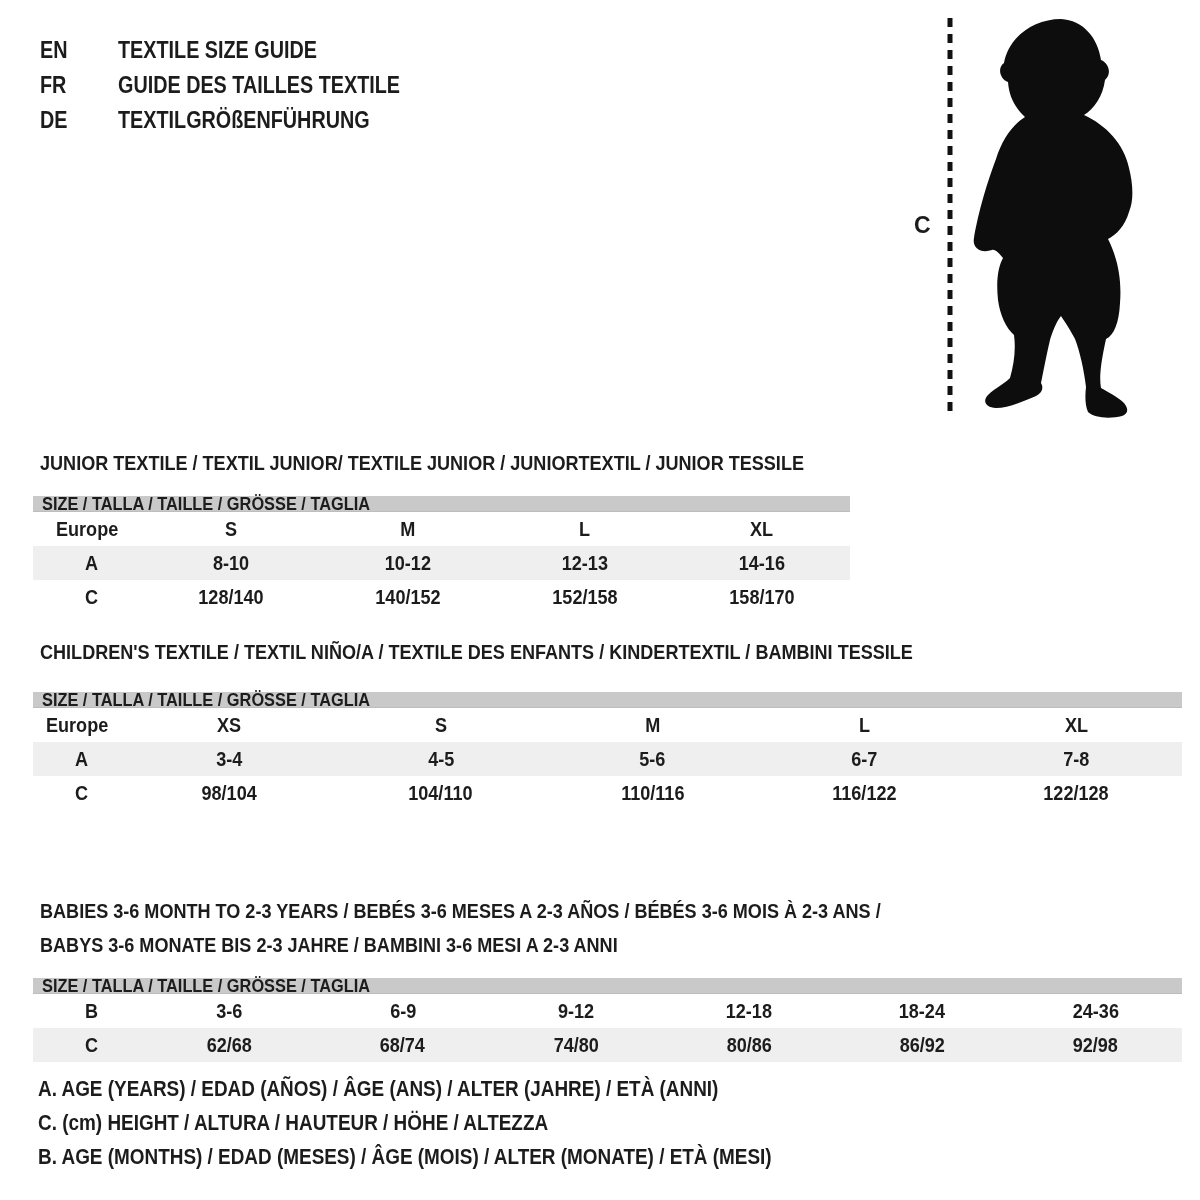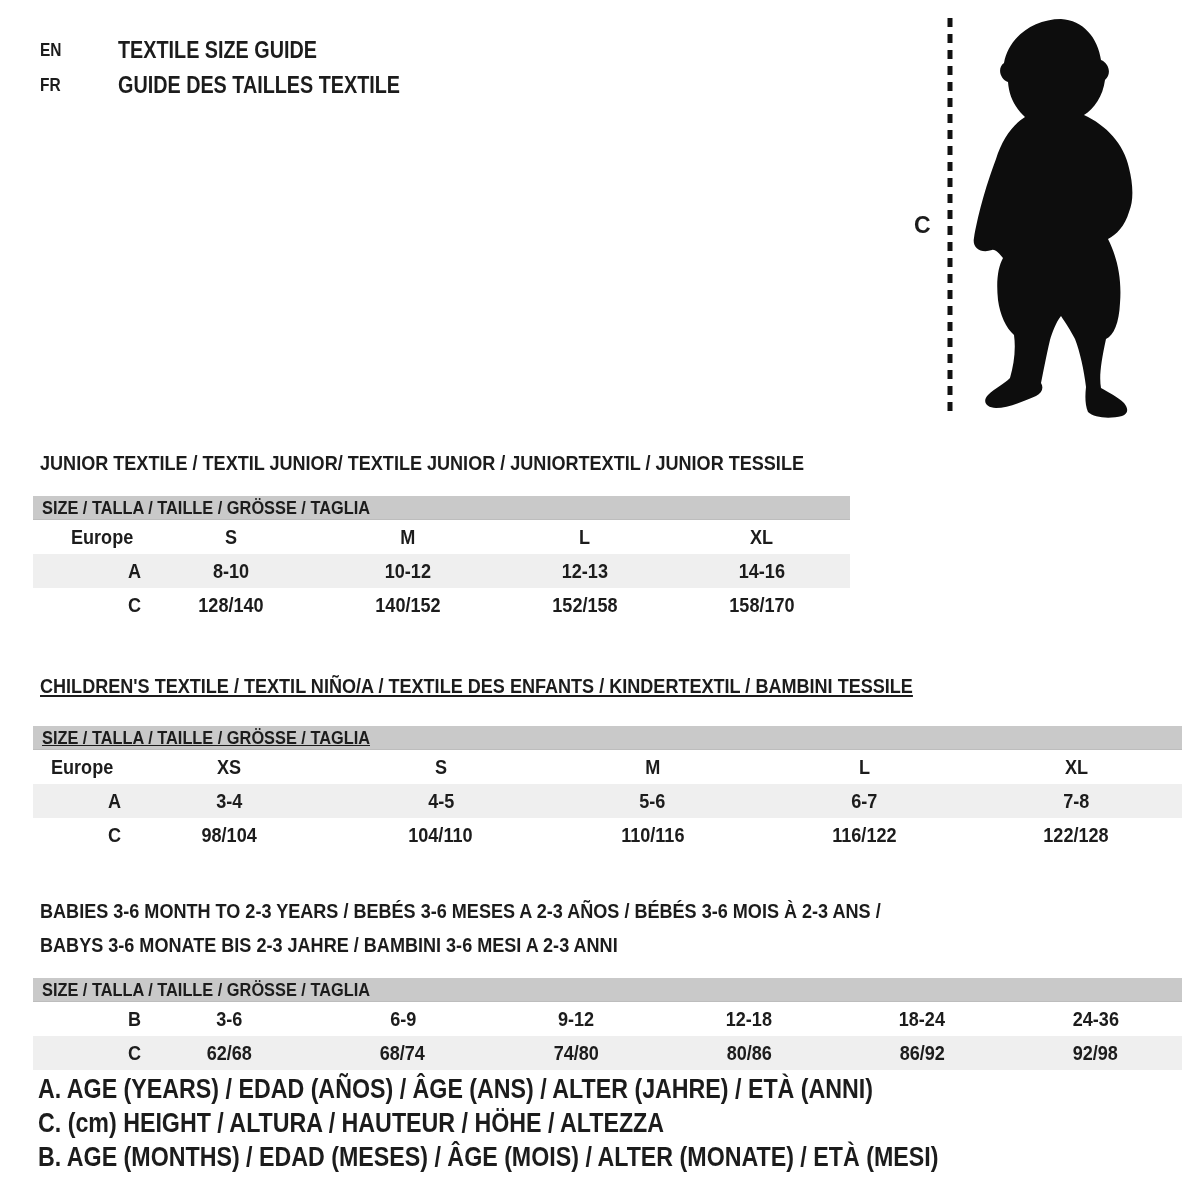--- a/index.html
+++ b/index.html
@@ -14,71 +14,75 @@
   }
   .page { position:absolute; left:0; top:0; width:1200px; height:1200px; background:var(--page-bg,#fff); }
 
   
   .ctl { display:inline-block; transform:scaleX(0.86); transform-origin:0 50%; white-space:nowrap; }
   .ctc { display:inline-block; transform:scaleX(0.86); transform-origin:50% 50%; white-space:nowrap; }
 
   
   .lang-block { position:absolute; left:40px; top:33px; }
   .lang-row { height:35px; display:flex; align-items:center; }
-  .lang-code { width:78px; font-size:18px; }
+  .lang-code { width:78px; font-size:23px; }
   .lang-title { font-size:23px; }
 
   
   .figure { position:absolute; left:900px; top:8px; width:245px; height:418px; }
   .figure svg { position:absolute; left:0; top:0; }
   .figure-label { position:absolute; left:14px; top:204px; font-size:23px; }
 
   
   .sec { position:absolute; left:33px; }
   .sec-title { margin:0 0 0 7px; font-size:21px; line-height:24px; height:24px; white-space:nowrap; transform:scaleX(0.86); transform-origin:0 50%; }
   .sec-title.multi { line-height:34px; height:34px; }
   .sec-junior   { top:451px; width:817px; }
-  .sec-children { top:674px; width:1149px;text-decoration:underline; }
+  .sec-children { top:640px; width:1149px; }
   .sec-babies   { top:894px; width:1149px; }
   .sec-junior   .table { margin-top:21px; }
   .sec-children .table { margin-top:28px; }
   .sec-babies   .table { margin-top:16px; }
 
   
   .table { width:100%; }
   .tbar {
-    height:24px; background:var(--table-header-bg,#c9c9c9);
+    height:16px; background:var(--table-header-bg,#c9c9c9);
     display:flex; align-items:center; padding-left:9px; box-sizing:border-box;
     border-bottom:1px solid #bdbdbd;
     text-align:right;
   }
   .bar-text { font-size:19px; transform:scaleX(0.86); transform-origin:0 50%; white-space:nowrap; }
   .trow { display:flex; height:34px; align-items:center; }
   .trow.shaded { background:var(--row-shaded-bg,#efefef); }
   .tcell { flex:1 1 0; text-align:center; font-size:21px; }
-  .tcell.tlabel { flex:0 0 110px; text-align:right; padding-left:9px; box-sizing:border-box; }
+  .tcell.tlabel { flex:0 0 110px; text-align:center; padding-left:9px; box-sizing:border-box; }
   .sec-children .tcell.tlabel { flex-basis:90px; }
 
   
   .footer { position:absolute; left:38px; top:1072px; }
-  .note { height:34px; display:flex; align-items:center; font-size:27px; }
+  .note { height:34px; display:flex; align-items:center; font-size:22px; }
 </style>
 </head>
 <body>
 
 <div class="page">
 
   <header class="lang-block">
     <div class="lang-row">
       <span class="lang-code"><span class="ctl">EN</span></span>
       <span class="lang-title ctl">TEXTILE SIZE GUIDE</span>
     </div>
     <div class="lang-row">
       <span class="lang-code"><span class="ctl">FR</span></span>
       <span class="lang-title ctl">GUIDE DES TAILLES TEXTILE</span>
+    </div>
+    <div class="lang-row">
+      <span class="lang-code"><span class="ctl">DE</span></span>
+      <span class="lang-title ctl">TEXTILGRÖßENFÜHRUNG</span>
     </div>
   </header>
 
   <div class="figure">
     <svg width="245" height="418" viewBox="0 0 245 418">
       <line x1="50" y1="10" x2="50" y2="408" stroke="#111" stroke-width="5" stroke-dasharray="9 7"></line>
       <g transform="translate(68,8)">
         <path fill="var(--silhouette,#0d0d0d)" d="
           M93,3
           C115,4 130,22 133,44

